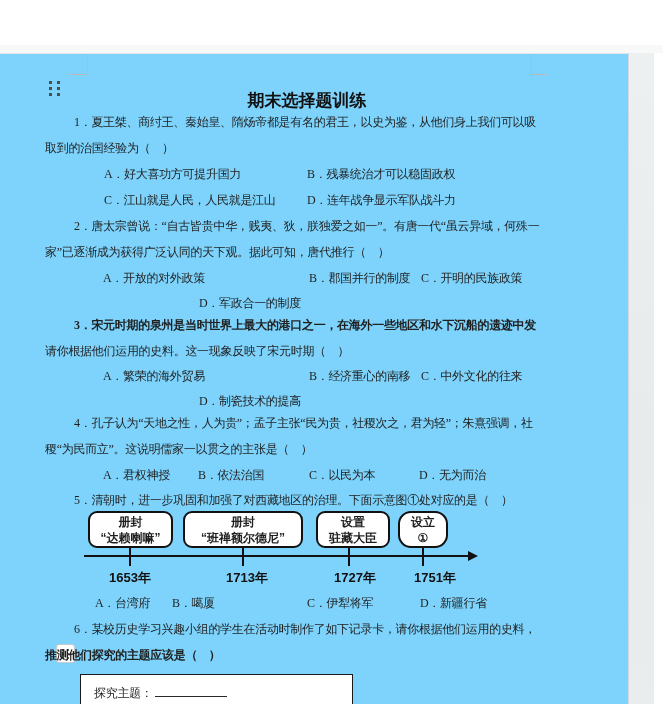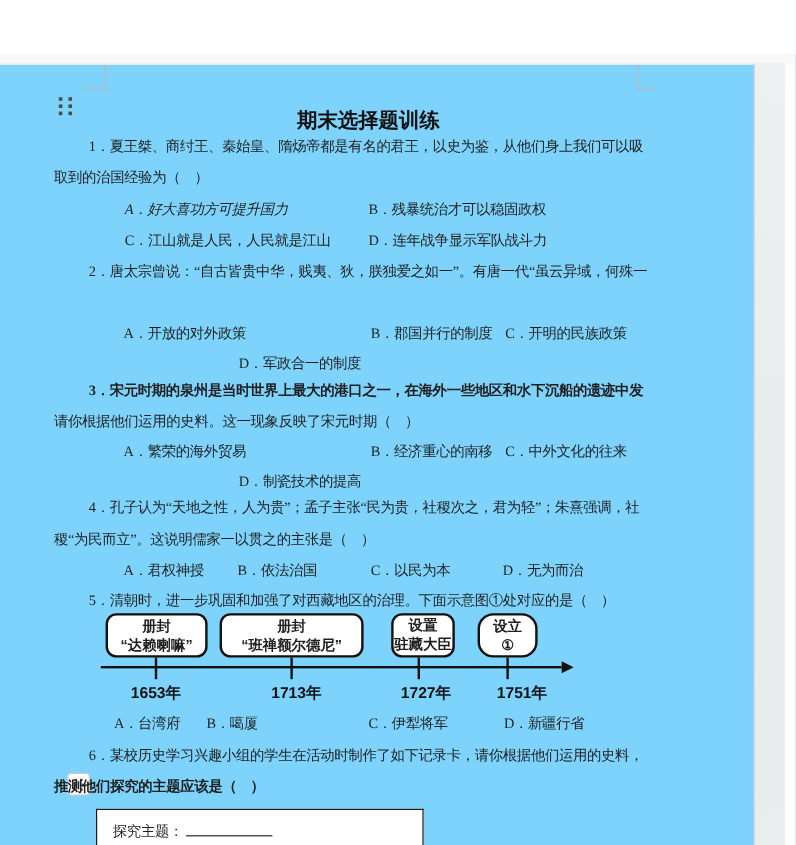--- a/index.html
+++ b/index.html
@@ -92,25 +92,26 @@
       <i></i>
       <i></i>
       <i></i>
   </div>
 
   <div id="doc-canvas" style="position:absolute;left:0;top:8px;width:627px;height:685px;">
     <div class="doc-title">期末选择题训练</div>
     <div id="doc-lines" style="position:absolute;left:0;top:-8px;width:627px;height:524px;">
         <div class="doc-line" style="left: 74px; top: 70px;">1．夏王桀、商纣王、秦始皇、隋炀帝都是有名的君王，以史为鉴，从他们身上我们可以吸</div>
         <div class="doc-line" style="left: 45px; top: 96px;">取到的治国经验为（　）</div>
-        <div class="doc-line" style="left: 104px; top: 122px; font-style: italic;">A．好大喜功方可提升国力</div>
+        <div class="doc-line" style="left: 104px; top: 122px;">A．好大喜功方可提升国力</div>
         <div class="doc-line" style="left: 307px; top: 122px;">B．残暴统治才可以稳固政权</div>
         <div class="doc-line" style="left: 307px; top: 148px;">D．连年战争显示军队战斗力</div>
         <div class="doc-line" style="left: 104px; top: 148px;">C．江山就是人民，人民就是江山</div>
         <div class="doc-line" style="left: 74px; top: 174px;">2．唐太宗曾说：“自古皆贵中华，贱夷、狄，朕独爱之如一”。有唐一代“虽云异域，何殊一</div>
+        <div class="doc-line" style="left: 45px; top: 200px;">家”已逐渐成为获得广泛认同的天下观。据此可知，唐代推行（　）</div>
         <div class="doc-line" style="left: 103px; top: 226px;">A．开放的对外政策</div>
         <div class="doc-line" style="left: 309px; top: 226px;">B．郡国并行的制度</div>
         <div class="doc-line" style="left: 421px; top: 226px;">C．开明的民族政策</div>
         <div class="doc-line" style="left: 199px; top: 251px;">D．军政合一的制度</div>
         <div class="doc-line" style="left: 74px; top: 273px; font-weight: bold;">3．宋元时期的泉州是当时世界上最大的港口之一，在海外一些地区和水下沉船的遗迹中发</div>
         <div class="doc-line" style="left: 45px; top: 299px;">请你根据他们运用的史料。这一现象反映了宋元时期（　）</div>
         <div class="doc-line" style="left: 103px; top: 324px;">A．繁荣的海外贸易</div>
         <div class="doc-line" style="left: 309px; top: 324px;">B．经济重心的南移</div>
         <div class="doc-line" style="left: 421px; top: 324px;">C．中外文化的往来</div>
         <div class="doc-line" style="left: 199px; top: 349px;">D．制瓷技术的提高</div>
@@ -135,21 +136,21 @@
     <div class="tl-box" style="left: 88px; width: 85px;">
           <div>册封</div>
           <div>“达赖喇嘛”</div>
         </div>
         <div class="tl-tick" style="left: 129px;"></div>
         <div class="tl-box" style="left: 183px; width: 120px;">
           <div>册封</div>
           <div>“班禅额尔德尼”</div>
         </div>
         <div class="tl-tick" style="left: 242px;"></div>
-        <div class="tl-box" style="left: 326px; width: 53px; font-family: Liberation Mono, monospace;">
+        <div class="tl-box" style="left: 316px; width: 74px;">
           <div>设置</div>
           <div>驻藏大臣</div>
         </div>
         <div class="tl-tick" style="left: 348px;"></div>
         <div class="tl-box" style="left: 398px; width: 50px; border-radius: 13px;">
           <div>设立</div>
           <div>①</div>
         </div>
         <div class="tl-tick" style="left: 422px;"></div>
         <div class="tl-year" style="left: 130px;">1653年</div>

